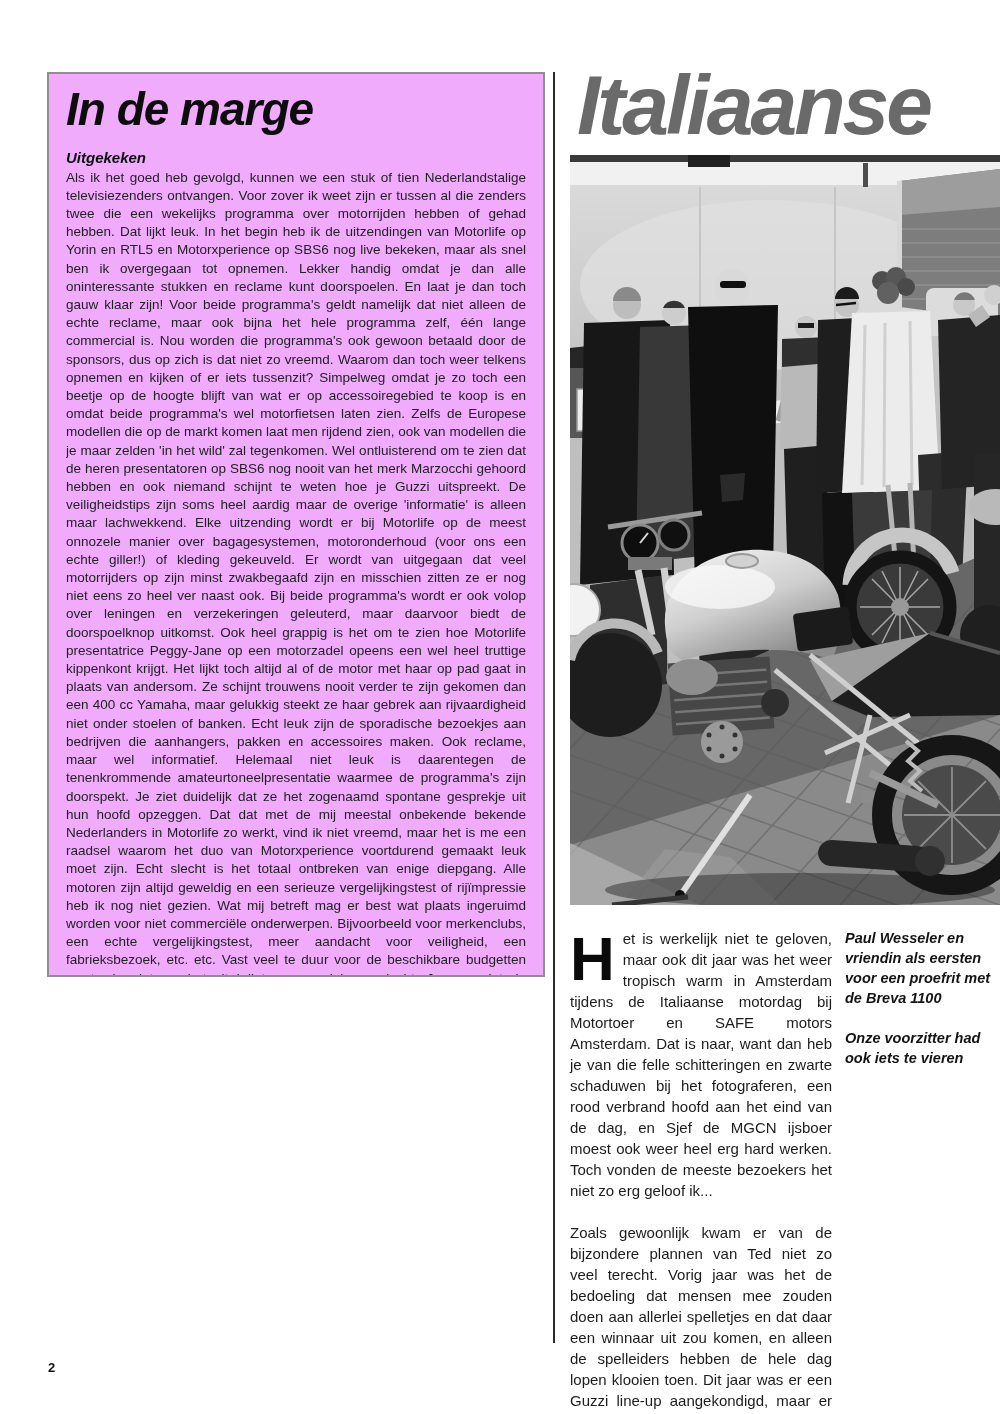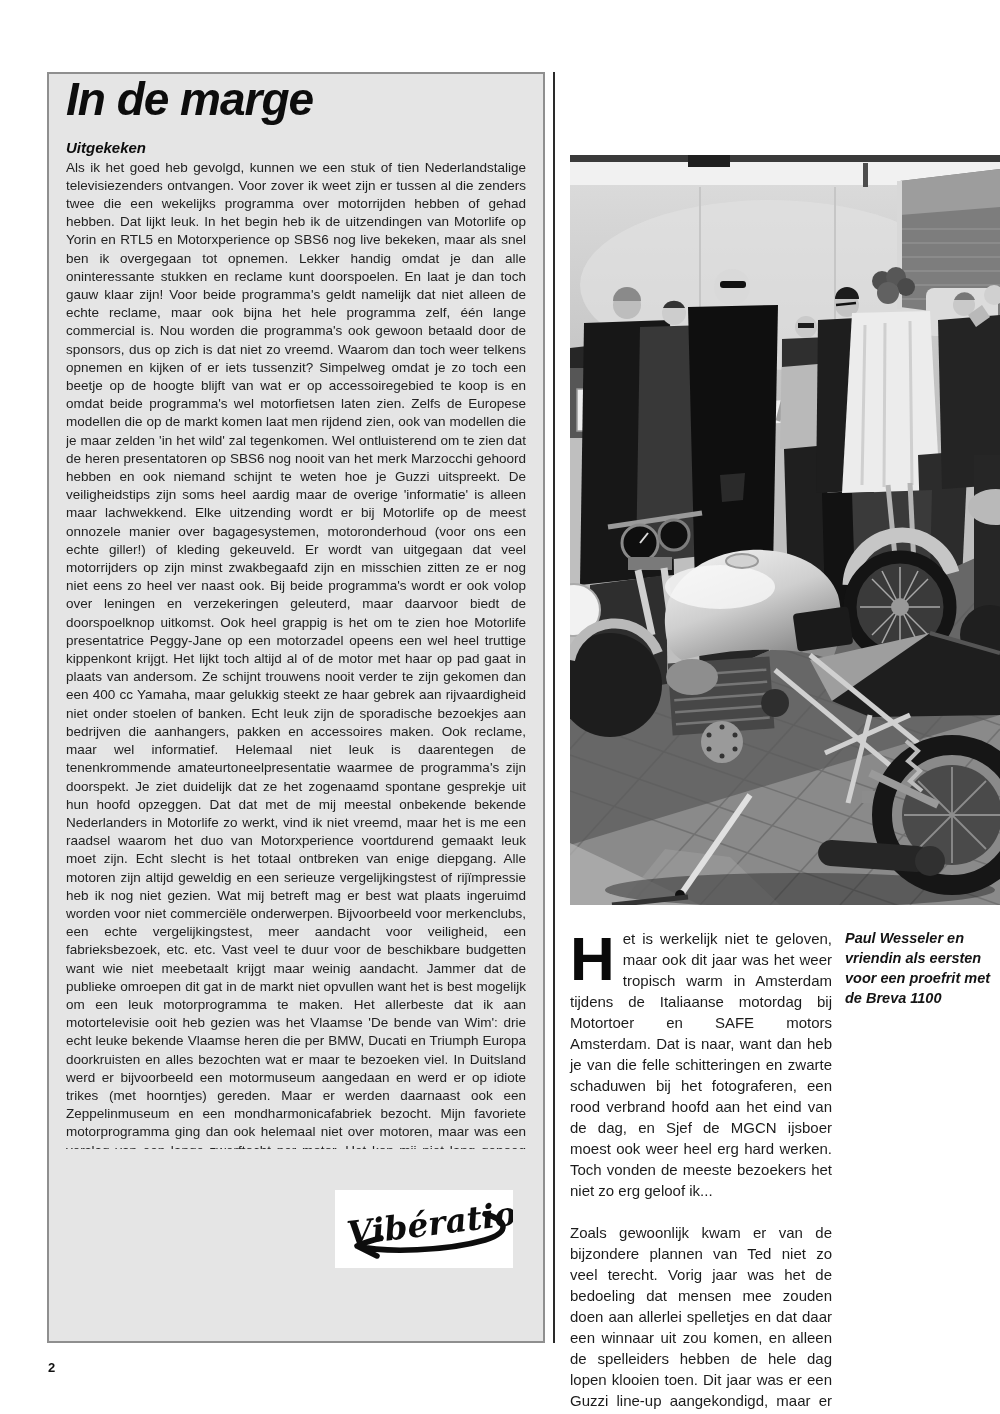--- a/index.html
+++ b/index.html
@@ -1,22 +1,22 @@
 <!DOCTYPE html>
 <html><head>
 <meta charset="utf-8">
 <style>
   html,body{margin:0;padding:0;}
   body{background:#fff;font-family:"Liberation Sans",sans-serif;color:#1a1a1a;}
   .page{position:relative;width:1000px;height:1414px;background:#fff;overflow:hidden;margin:0 auto;}
 
   
-  .panel{position:absolute;left:47px;top:72px;width:498px;height:1271px;
-         background:#e5e5e5;border:2px solid #8f8f8f;box-sizing:border-box;
-         padding:0 17px 0 17px;overflow:hidden;}
+  .panel{position:absolute;left:47px;top:72px;width:498px;height:905px;
+         background:#f0abfc;border:2px solid #8f8f8f;box-sizing:border-box;
+         padding:10px 17px 0 17px;overflow:hidden;}
   .panel h1{margin:0 0 14px 0;font-size:46px;line-height:1.1;font-style:italic;
             font-weight:bold;letter-spacing:-1px;color:#0d0d0d;}
   .subhead{font-size:15px;font-weight:bold;margin:0 0 3px 0;color:#0d0d0d;font-style:italic;}
   .colbody{font-size:13.5px;line-height:18.2px;text-align:justify;color:#222;
            height:990px;overflow:hidden;}
   .logo-box{position:absolute;left:286px;top:1116px;width:178px;height:78px;
             background:#fff;}
   .logo-box svg{display:block;width:100%;height:100%;}
 
   
@@ -56,20 +56,21 @@
         <g transform="rotate(-7 89 38)">
           <text x="12" y="46" font-family="DejaVu Serif, serif" font-style="italic" font-weight="bold" font-size="33" fill="#0d0d0d">Vibératio</text>
         </g>
         <path d="M150,24 C172,30 176,42 150,50 C112,61 50,63 22,56 C30,60 36,63 42,66 M22,56 C30,52 38,50 46,48" fill="none" stroke="#0d0d0d" stroke-width="5.5" stroke-linecap="round"></path>
       </svg>
     </div>
   </div>
 
   <div class="vrule"></div>
 
+  <div class="headline">Italiaanse</div>
 
   <div class="photo">
     <svg viewBox="0 0 430 750" preserveAspectRatio="none">
       <defs>
         <linearGradient id="wallGrad" x1="0" y1="0" x2="0" y2="1">
           <stop offset="0" stop-color="#dadada"></stop>
             <stop offset="1" stop-color="#bdbdbd"></stop>
         </linearGradient>
         <linearGradient id="tankGrad" x1="0" y1="0" x2="0.6" y2="1">
           <stop offset="0" stop-color="#f6f6f6"></stop>
@@ -263,17 +264,18 @@
     </svg>
   </div>
 
   <div class="article">
     <div class="article-main">
       <p style="margin:0"><span class="dropcap">H</span><span>et is werkelijk niet te geloven, maar ook dit jaar was het weer tropisch warm in Amsterdam tijdens de Italiaanse motordag bij Motortoer en SAFE motors Amsterdam. Dat is naar, want dan heb je van die felle schitteringen en zwarte schaduwen bij het fotograferen, een rood verbrand hoofd aan het eind van de dag, en Sjef de MGCN ijsboer moest ook weer heel erg hard werken. Toch vonden de meeste bezoekers het niet zo erg geloof ik...</span></p>
       <p class="para2" style="margin-bottom:0">Zoals gewoonlijk kwam er van de bijzondere plannen van Ted niet zo veel terecht. Vorig jaar was het de bedoeling dat mensen mee zouden doen aan allerlei spelletjes en dat daar een winnaar uit zou komen, en alleen de spelleiders hebben de hele dag lopen klooien toen. Dit jaar was er een Guzzi line-up aangekondigd, maar er werd zelfs geen poging ondernomen om er eentje te creëren.</p>
     </div>
     <div class="article-captions">
       <div>Paul Wesseler en vriendin als eersten voor een proefrit met de Breva 1100</div>
+      <div class="caption2">Onze voorzitter had ook iets te vieren</div>
     </div>
   </div>
 
   <div class="pagenum">2</div>
 </div>
 
 </body></html>

